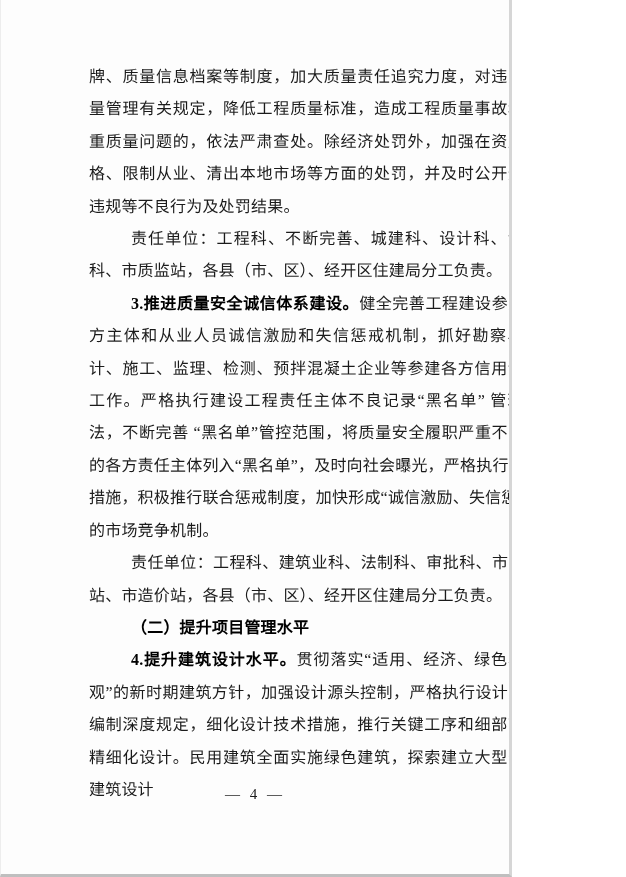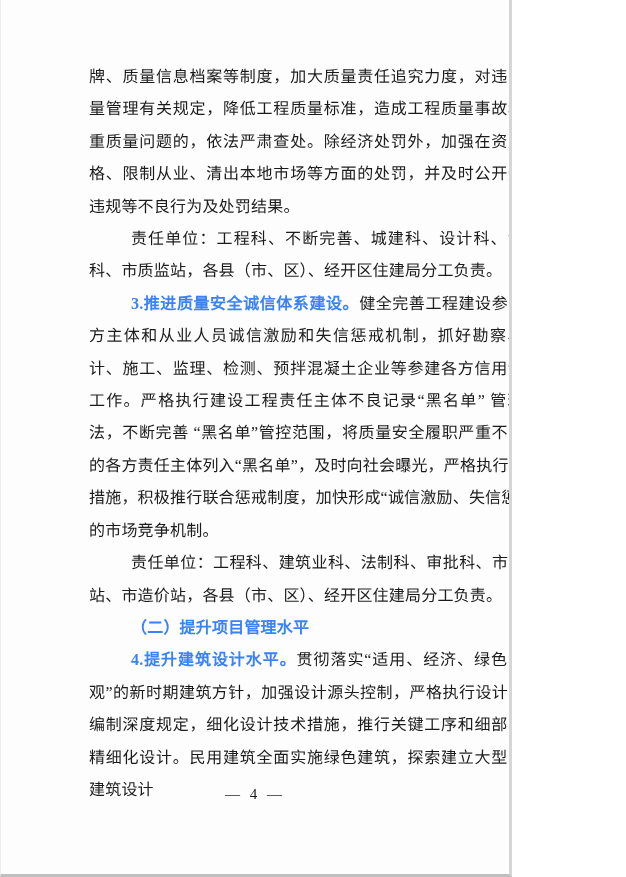--- a/index.html
+++ b/index.html
@@ -33,21 +33,21 @@
     text-align: justify;
     text-justify: inter-character;
     letter-spacing: 0.2px;
     word-break: break-all;
   }
   .para.indent {
     text-indent: 42px;
   }
   .para .lead {
     font-weight: bold;
-    color: #3b82f6;
+    color: #000000;
   }
   .footer {
     position: absolute;
     left: 0;
     top: 786px;
     width: 100%;
     text-align: center;
     font-size: 15px;
     letter-spacing: 3px;
     color: #1b1b1b;

